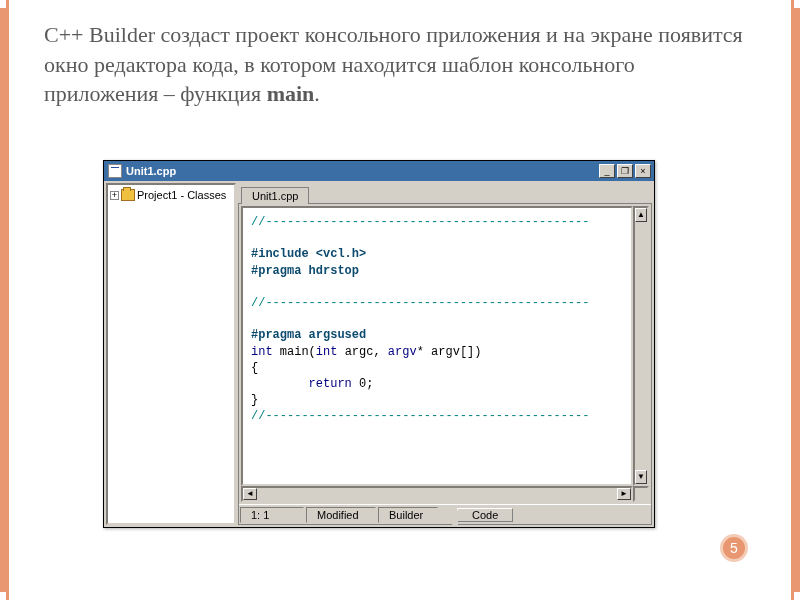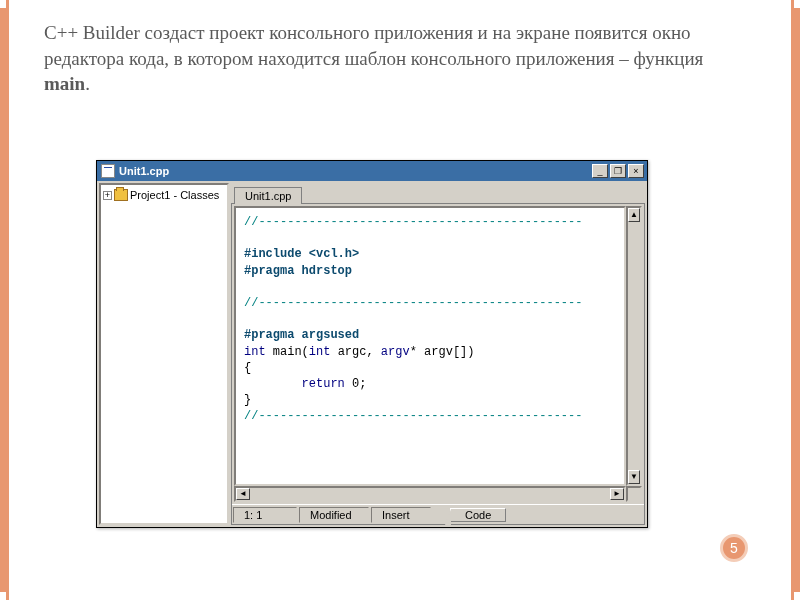--- a/index.html
+++ b/index.html
@@ -28,30 +28,30 @@
     left: 6px;
     width: 3px;
     background: #e89770;
   }
   .frame-border2.right { left: auto; right: 6px; }
   .body-text {
     position: absolute;
     top: 20px;
     left: 44px;
     right: 50px;
-    font-size: 19px;
+    font-size: 22px;
     color: #5a5a5a;
     line-height: 1.35;
   }
   .body-text b { font-weight: bold; }
 
   .ide-window {
     position: absolute;
     top: 160px;
-    left: 96px;
+    left: 103px;
     width: 552px;
     height: 368px;
     background: #d4d0c8;
     border: 1px solid #000;
     box-shadow: 1px 1px 3px rgba(0,0,0,0.3);
     font-family: Tahoma, sans-serif;
     font-size: 11px;
   }
   .titlebar {
     height: 20px;
@@ -336,21 +336,21 @@
         <div class="hscroll-row">
           <div class="hscroll">
             <div class="arrow l">◄</div>
             <div class="arrow r">►</div>
           </div>
           <div class="corner"></div>
         </div>
         <div class="statusbar">
           <div class="status-cell" style="width:64px">1: 1</div>
           <div class="status-cell" style="width:70px">Modified</div>
-          <div class="status-cell" style="width:60px">Insert</div>
+          <div class="status-cell" style="width:60px">Builder</div>
           <div class="status-spacer"></div>
           <div class="bottom-tab">Code</div>
         </div>
       </div>
     </div>
   </div>
 </div>
 
 <div class="page-num">5</div>
 

